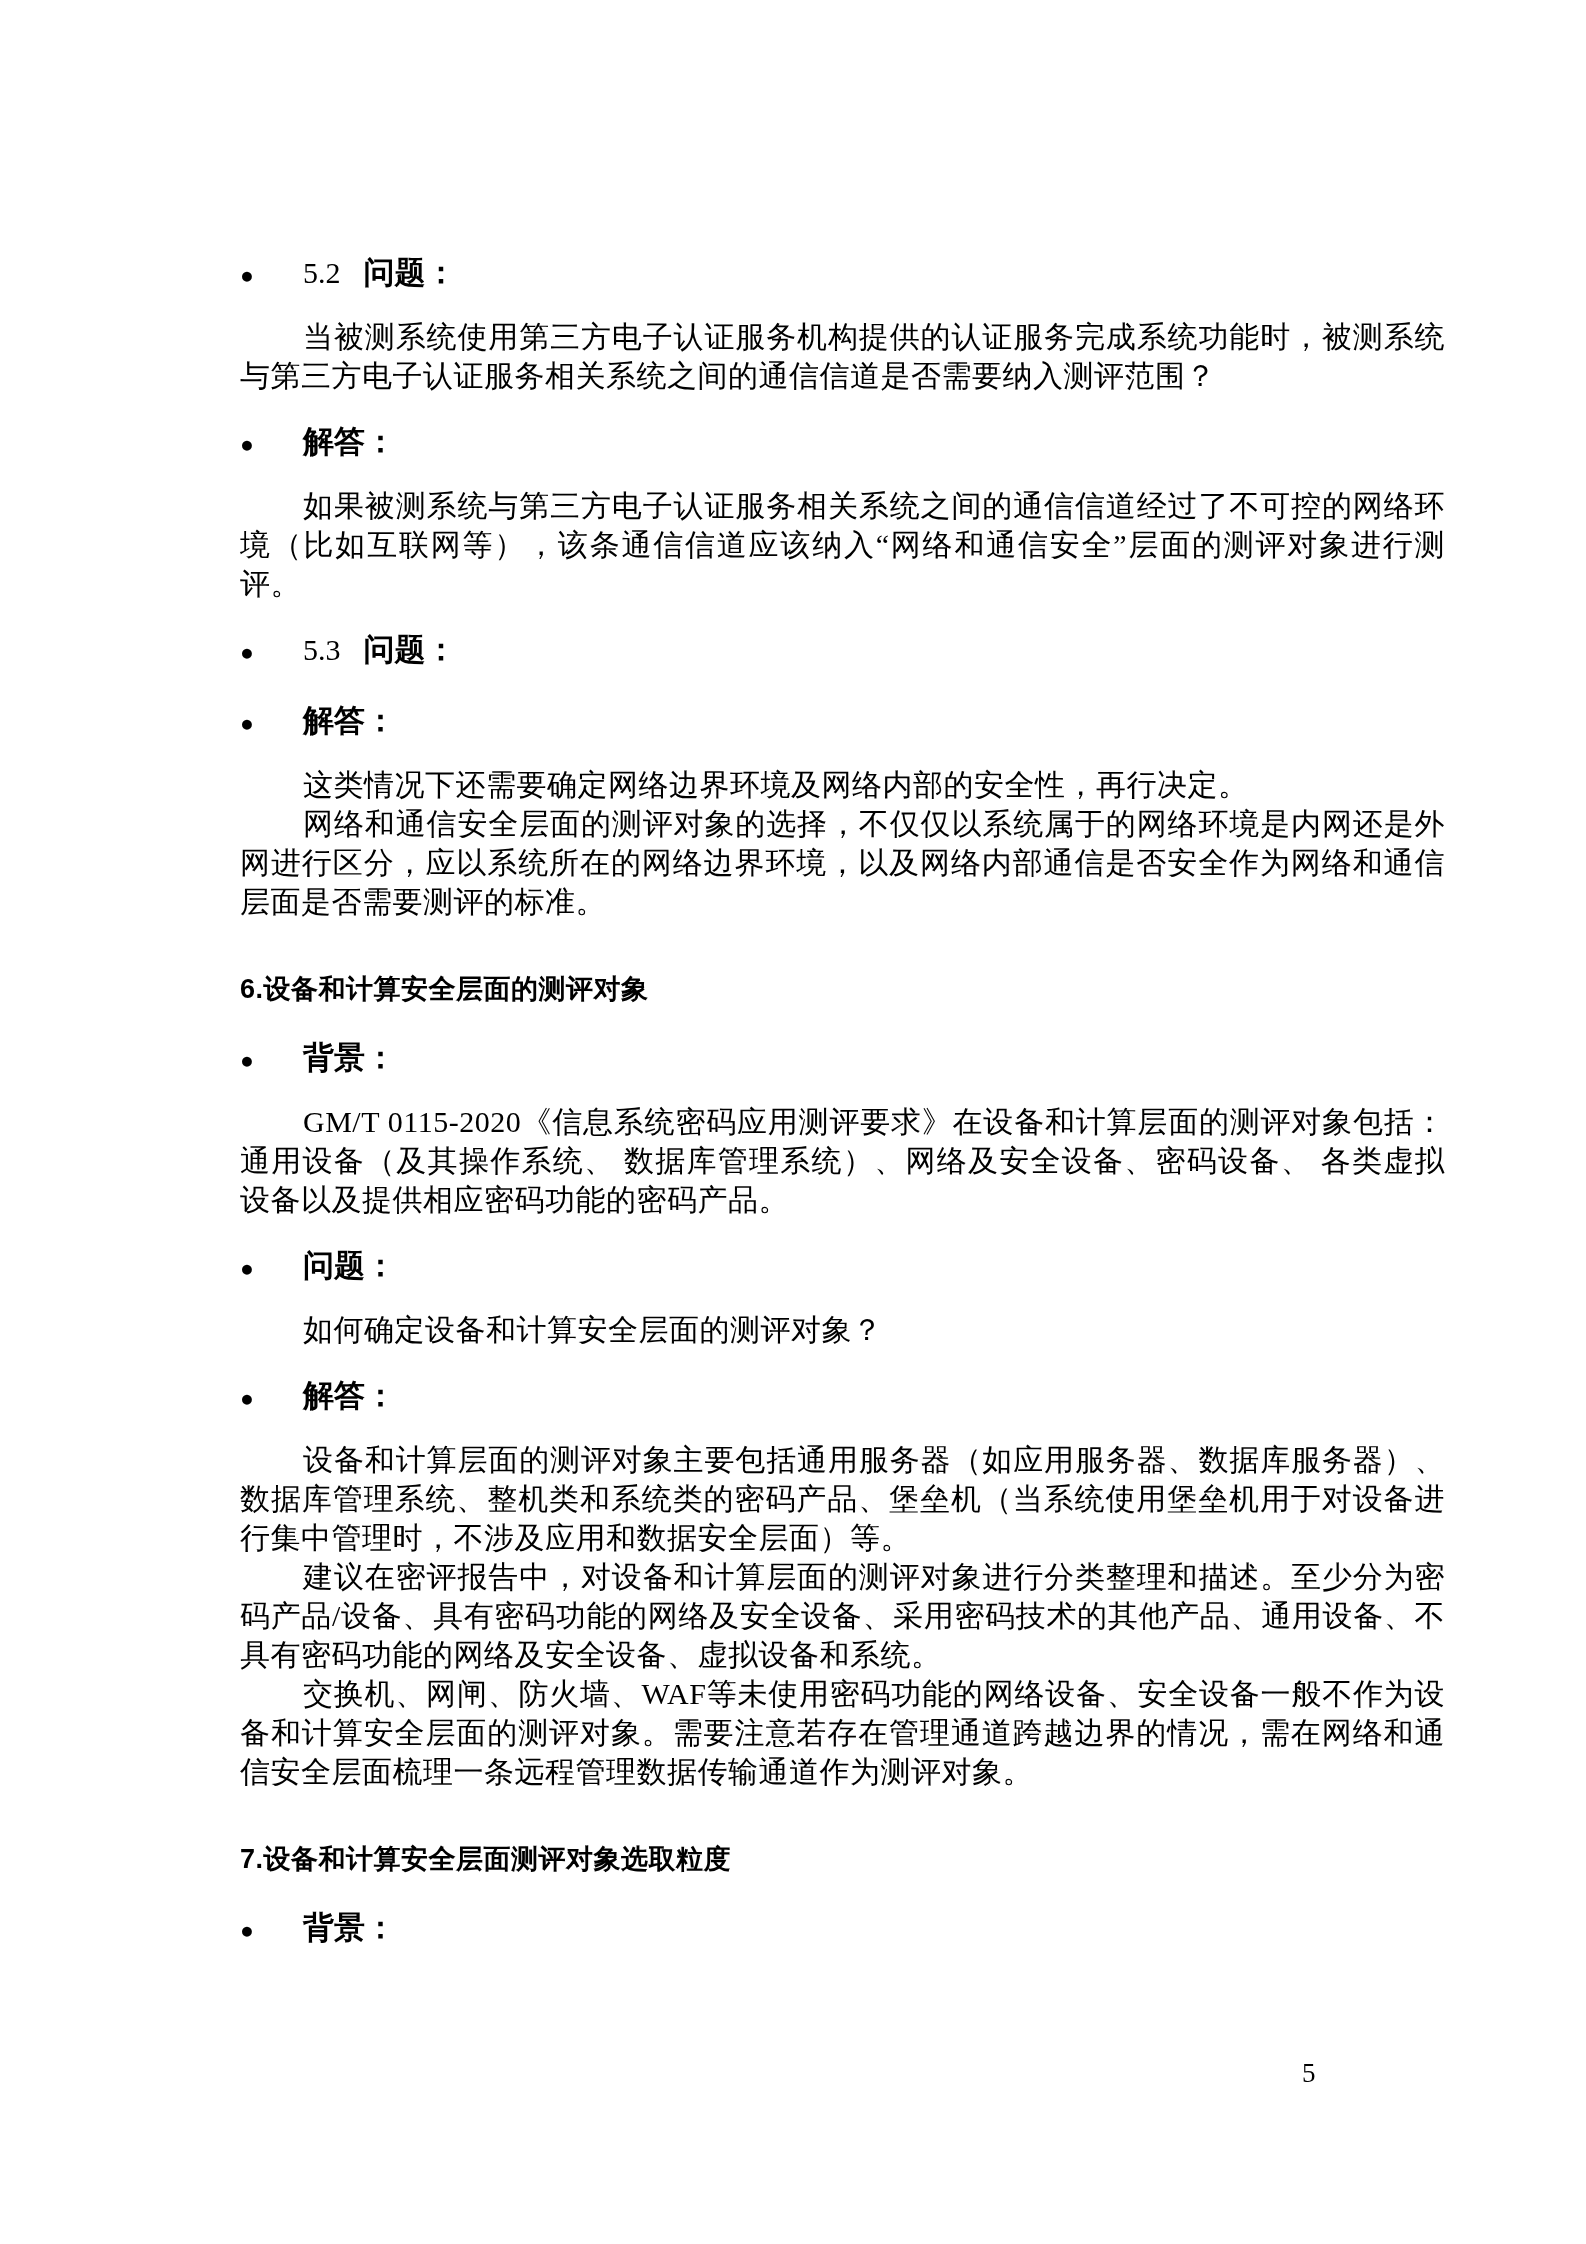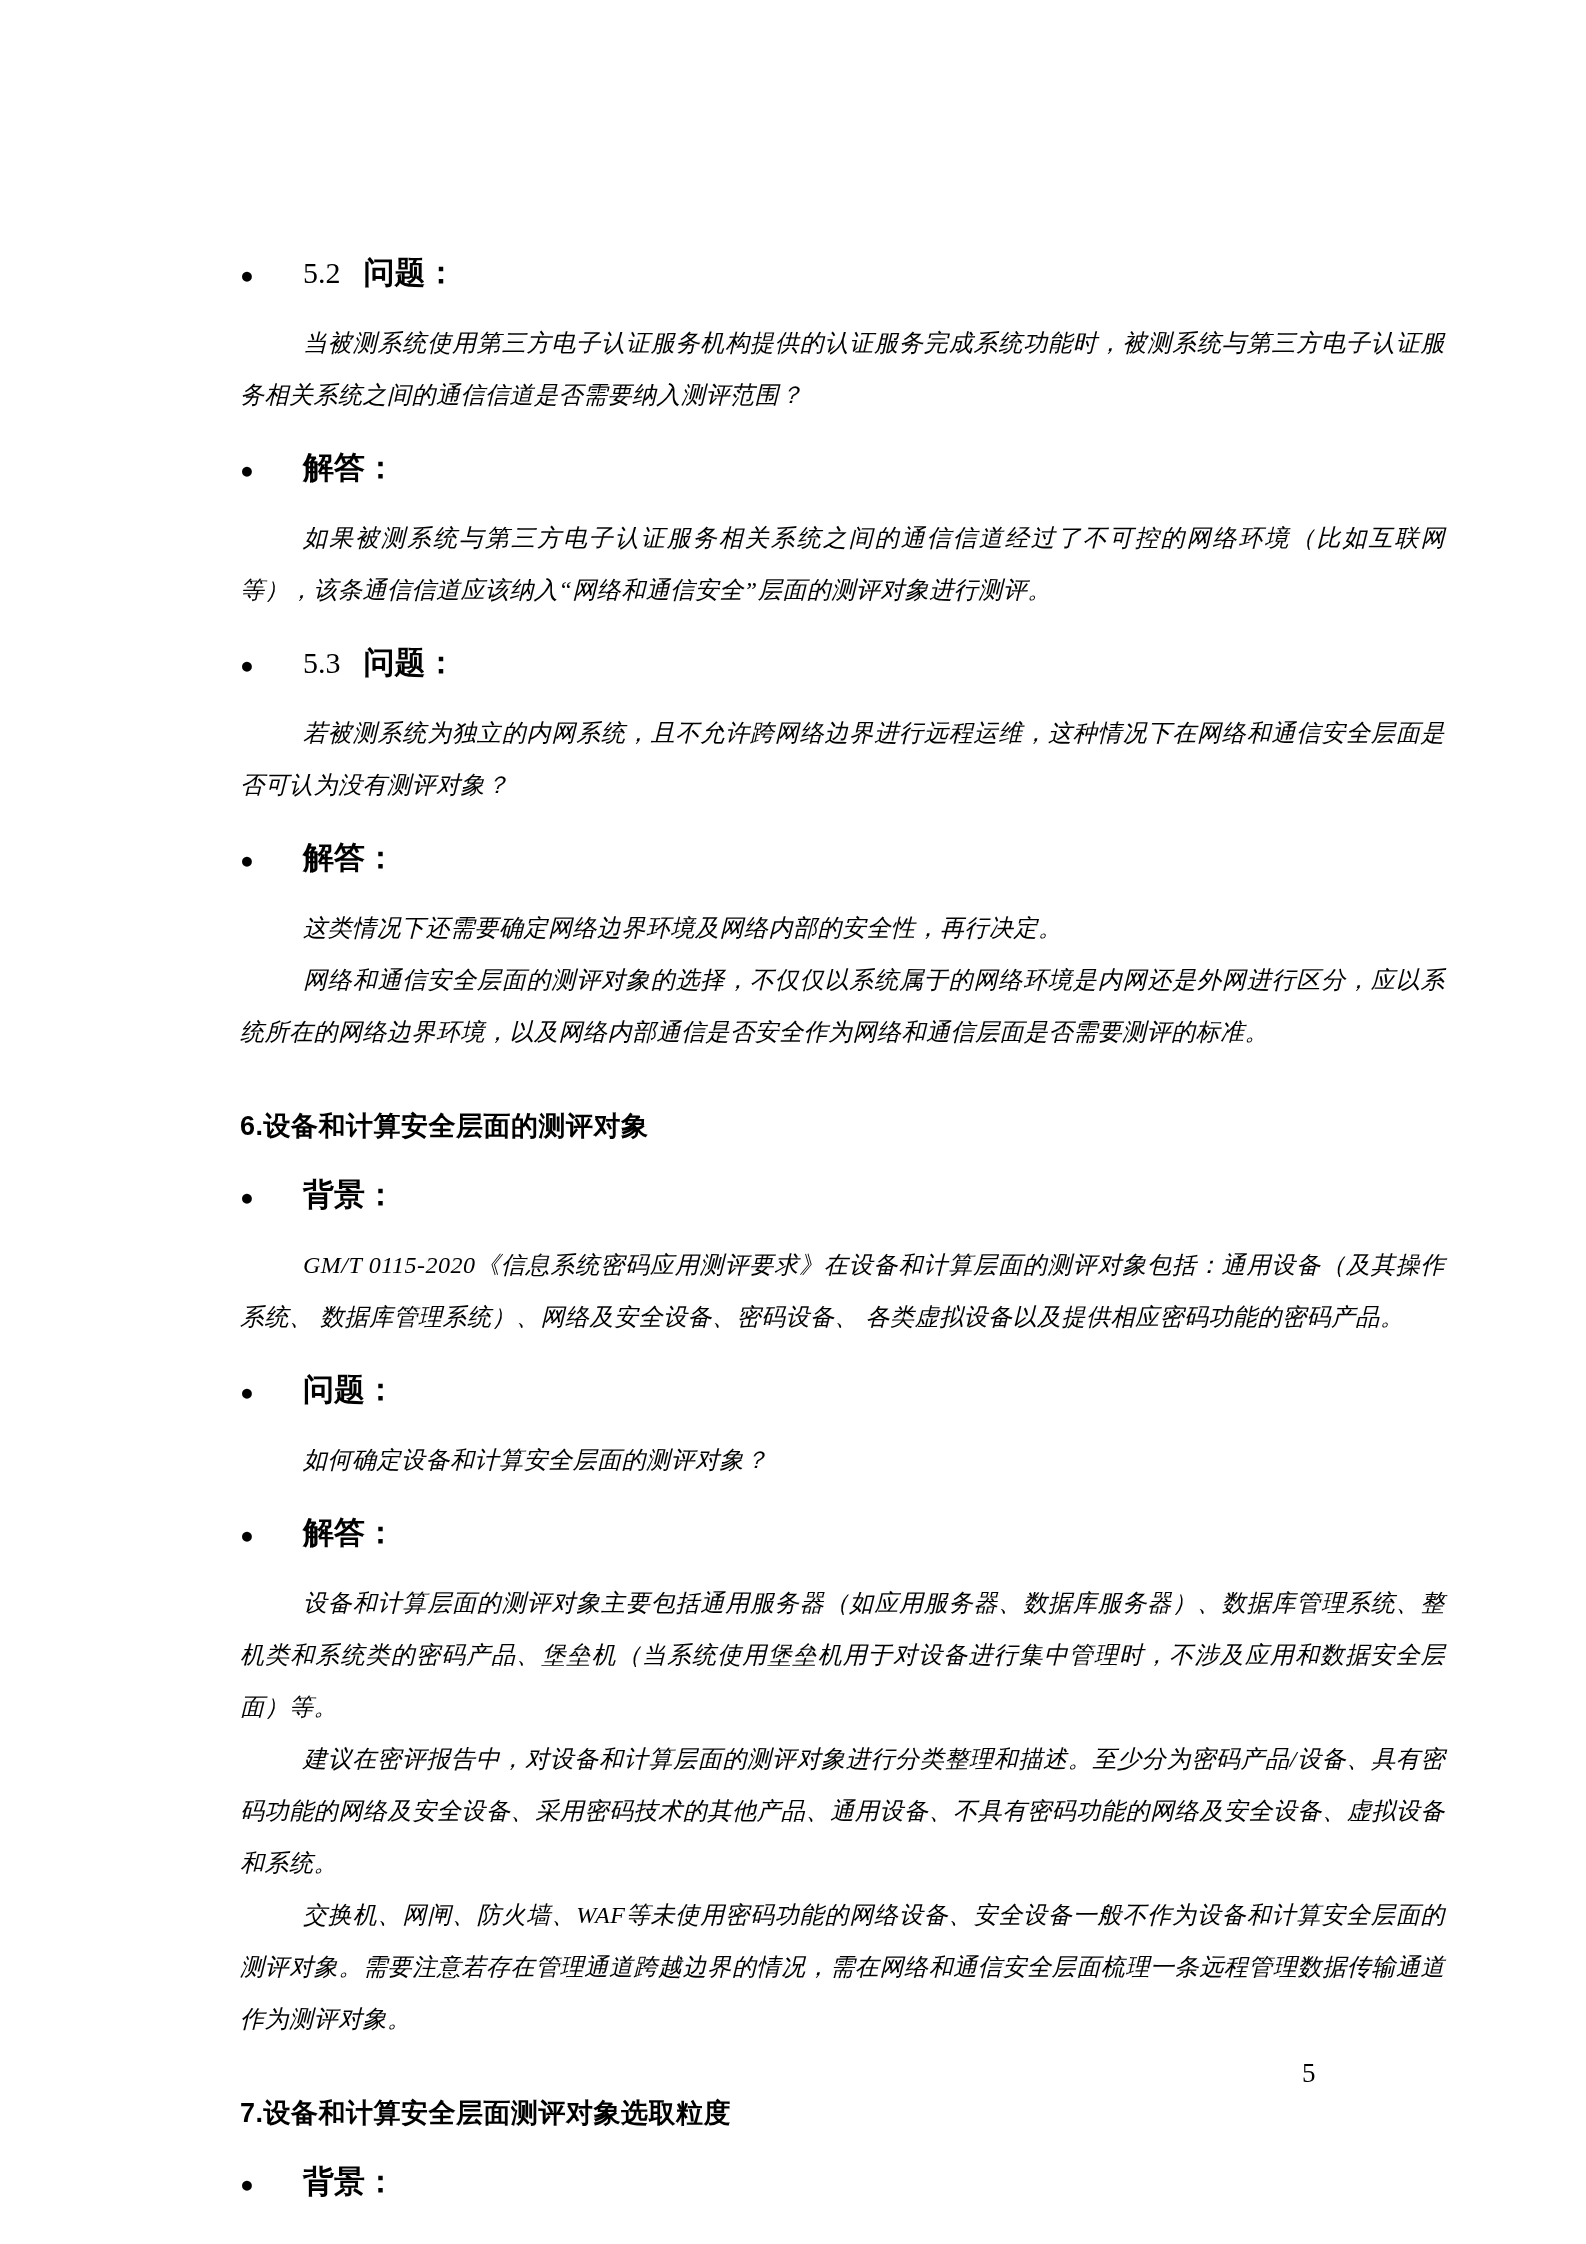--- a/index.html
+++ b/index.html
@@ -20,26 +20,25 @@
   .content {
     position: absolute;
     left: 0;
     top: 0;
     width: 1586px;
     box-sizing: border-box;
     padding: 226px 141px 0 240px;
   }
   .para {
     margin: 0;
-    font-size: 24px;
-    line-height: 52px;
+    font-size: 30px;
+    line-height: 39px;
     text-align: justify;
     text-indent: 63px;
     letter-spacing: 0.5px;
-    font-style: italic;
   }
   .bullet-item {
     margin: 26px 0 20px 0;
     display: flex;
     align-items: baseline;
     line-height: 42px;
   }
   .bullet-item .dot {
     width: 63px;
     flex: 0 0 63px;
@@ -93,21 +92,20 @@
     </div>
 
     <p class="para">如果被测系统与第三方电子认证服务相关系统之间的通信信道经过了不可控的网络环境（比如互联网等），该条通信信道应该纳入“网络和通信安全”层面的测评对象进行测评。</p>
 
     <div class="bullet-item">
       <span class="dot">●</span>
       <span class="num">5.3</span>
       <span class="label">问题：</span>
     </div>
 
-    <p class="para">若被测系统为独立的内网系统，且不允许跨网络边界进行远程运维，这种情况下在网络和通信安全层面是否可认为没有测评对象？</p>
 
     <div class="bullet-item">
       <span class="dot">●</span>
       <span class="label">解答：</span>
     </div>
 
     <p class="para">这类情况下还需要确定网络边界环境及网络内部的安全性，再行决定。</p>
     <p class="para">网络和通信安全层面的测评对象的选择，不仅仅以系统属于的网络环境是内网还是外网进行区分，应以系统所在的网络边界环境，以及网络内部通信是否安全作为网络和通信层面是否需要测评的标准。</p>
 
     <h2 class="heading">6.设备和计算安全层面的测评对象</h2>

